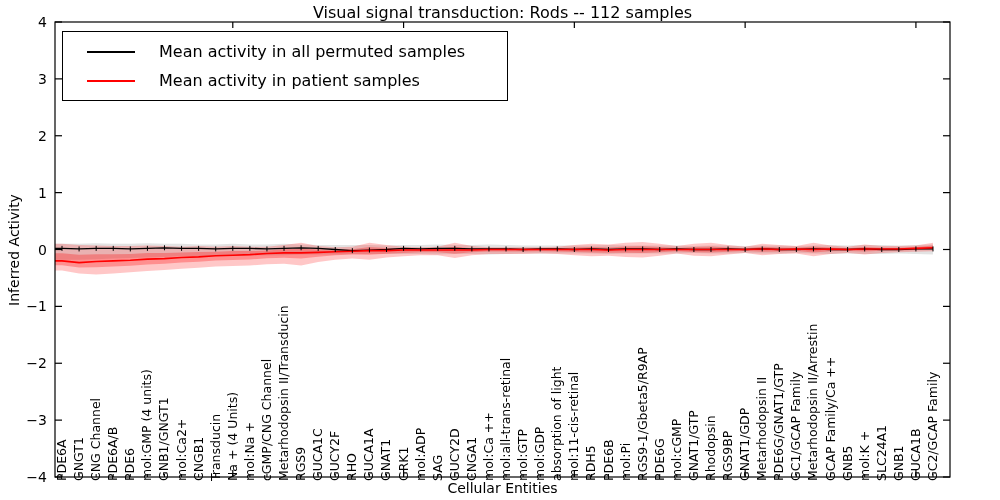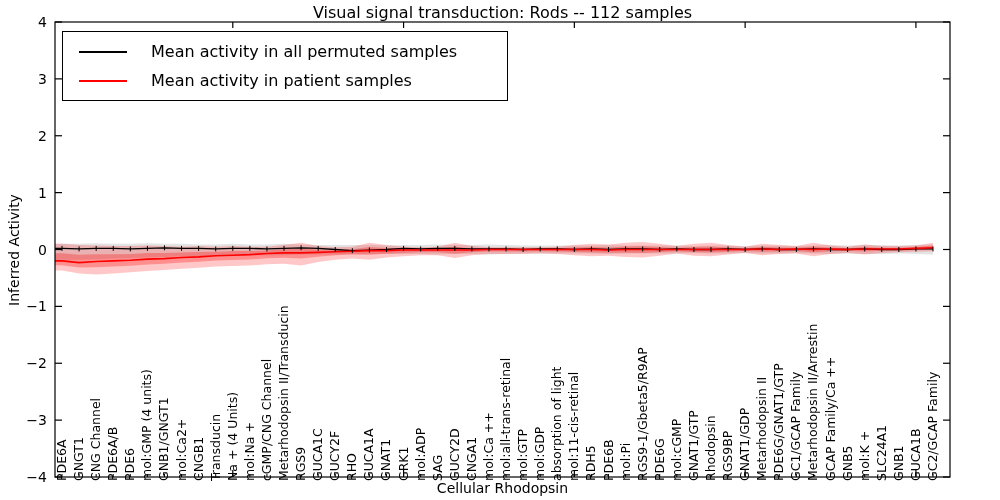--- a/index.html
+++ b/index.html
@@ -14,21 +14,21 @@
   }
   .ylabel{
     position:absolute;left:14px;top:250px;transform:translate(-50%,-50%) rotate(-90deg);
     font-size:14px;white-space:nowrap;
   }
   .xlabel{
     position:absolute;left:55px;top:480px;width:895px;text-align:center;font-size:14px;
   }
   #legend{
     position:absolute;left:62px;top:31px;width:446px;box-sizing:border-box;
-    border:1.6px solid #000;background:#fff;padding:5px 10px 5px 4px;
+    border:1.6px solid #000;background:#fff;padding:5px 10px 5px 12px;
   }
   .legend-row{display:flex;align-items:center;height:29px;}
   .legend-line{display:inline-block;width:48px;height:0;border-top-width:2px;border-top-style:solid;margin:0 24px 0 12px;flex:0 0 auto;}
   .legend-label{font-size:16px;white-space:nowrap;}
   .xlab{
     position:absolute;font-size:12.5px;line-height:14px;white-space:nowrap;
     transform-origin:0 0;transform:rotate(-90deg);
   }
 </style>
 </head>
@@ -179,21 +179,21 @@
       <line x1="830.5294117647059" y1="477" x2="830.5294117647059" y2="474" stroke="#000" stroke-width="1"></line>
       <line x1="847.6078431372549" y1="477" x2="847.6078431372549" y2="474" stroke="#000" stroke-width="1"></line>
       <line x1="864.6862745098039" y1="477" x2="864.6862745098039" y2="474" stroke="#000" stroke-width="1"></line>
       <line x1="881.7647058823529" y1="477" x2="881.7647058823529" y2="474" stroke="#000" stroke-width="1"></line>
       <line x1="898.843137254902" y1="477" x2="898.843137254902" y2="474" stroke="#000" stroke-width="1"></line>
       <line x1="915.9215686274509" y1="477" x2="915.9215686274509" y2="474" stroke="#000" stroke-width="1"></line>
       <line x1="933" y1="477" x2="933" y2="474" stroke="#000" stroke-width="1"></line>
     </svg>
   <div class="title">Visual signal transduction: Rods -- 112 samples</div>
   <div class="ylabel">Inferred Activity</div>
-  <div class="xlabel">Cellular Rhodopsin</div>
+  <div class="xlabel">Cellular Entities</div>
   <div id="legend">
       <div class="legend-row">
         <span class="legend-line" style="border-top-color: rgb(0, 0, 0);"></span>
         <span class="legend-label">Mean activity in all permuted samples</span>
       </div>
       <div class="legend-row">
         <span class="legend-line" style="border-top-color: rgb(255, 0, 0);"></span>
         <span class="legend-label">Mean activity in patient samples</span>
       </div>
     </div>

